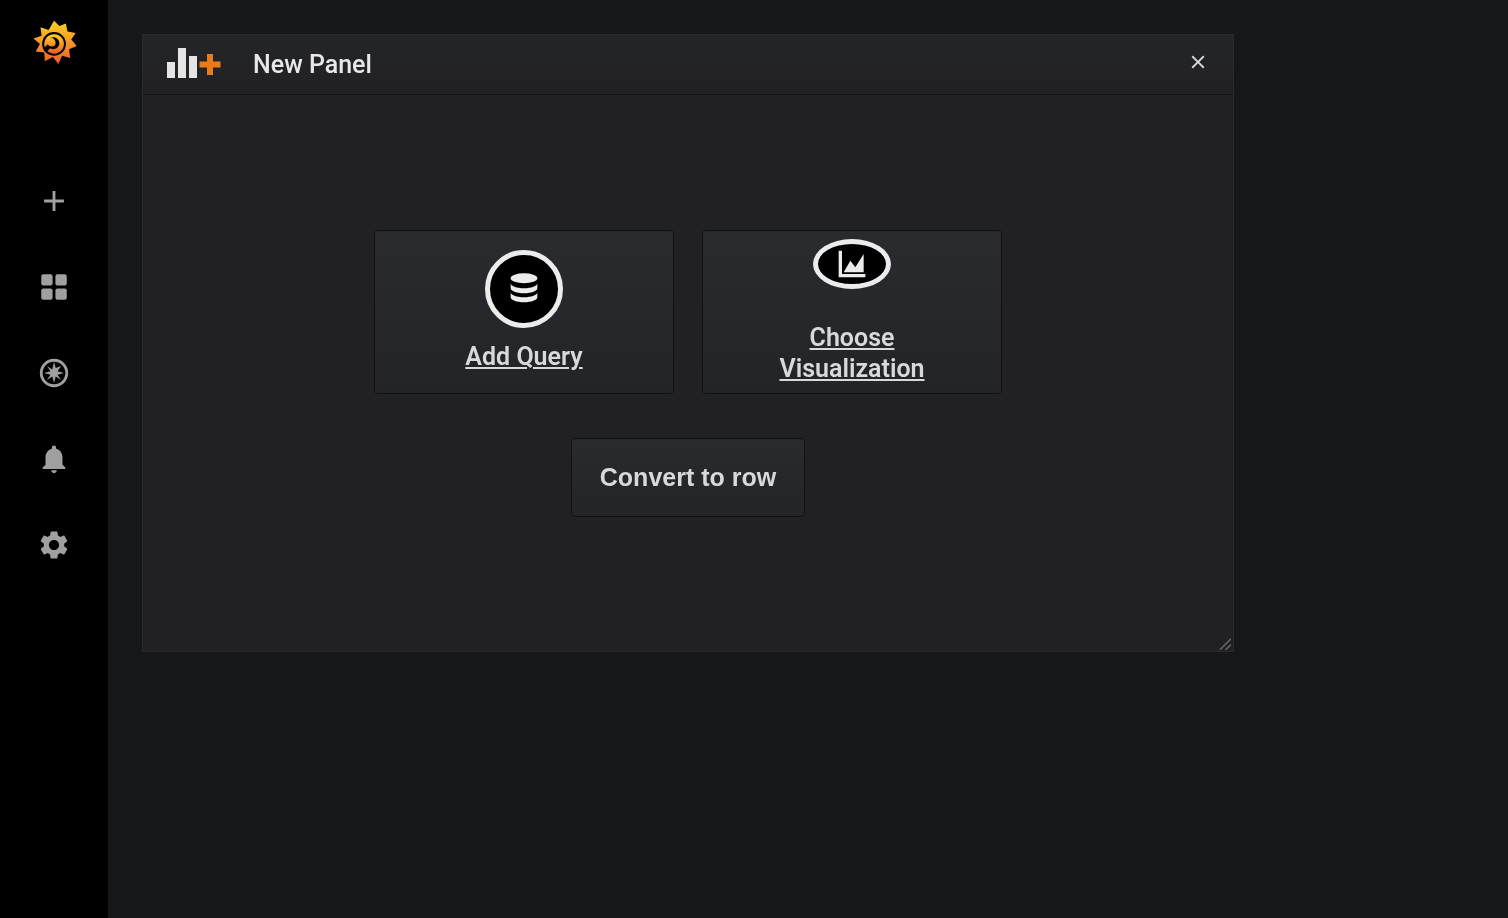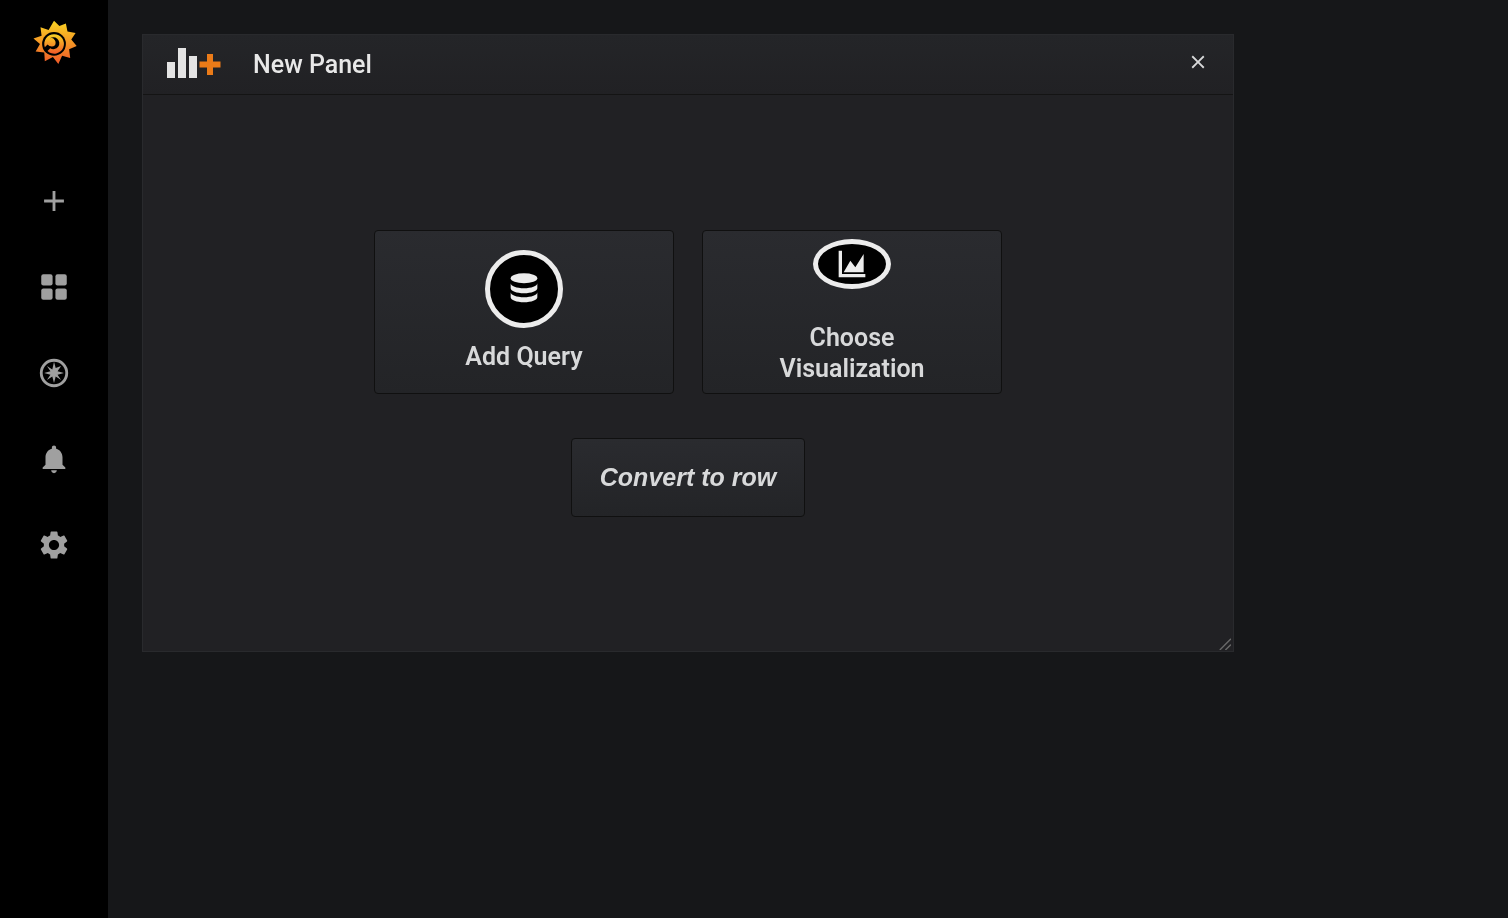--- a/index.html
+++ b/index.html
@@ -133,20 +133,21 @@
       flex: 1;
       display: flex;
       flex-direction: column;
       align-items: center;
       justify-content: center;
       gap: 44px;
     }
     .card-row {
       display: flex;
       gap: 28px;
+      text-decoration: underline;
     }
     .card {
       width: 300px;
       height: 164px;
       background: linear-gradient(to bottom, #2a2b2f, #232427);
       border: 1px solid #101010;
       border-radius: 4px;
       display: flex;
       flex-direction: column;
       align-items: center;
@@ -179,21 +180,20 @@
     }
     .convert-button {
       background: linear-gradient(to bottom, #2a2b2f, #232427);
       border: 1px solid #101010;
       border-radius: 4px;
       padding: 24px 28px;
       font-size: 25px;
       font-weight: 600;
       color: #d8d9da;
       cursor: pointer;
-      font-style: italic;
     }
     .resize-handle {
       position: absolute;
       bottom: 2px;
       right: 2px;
       width: 14px;
       height: 14px;
       cursor: nwse-resize;
     }
     .resize-handle svg {

